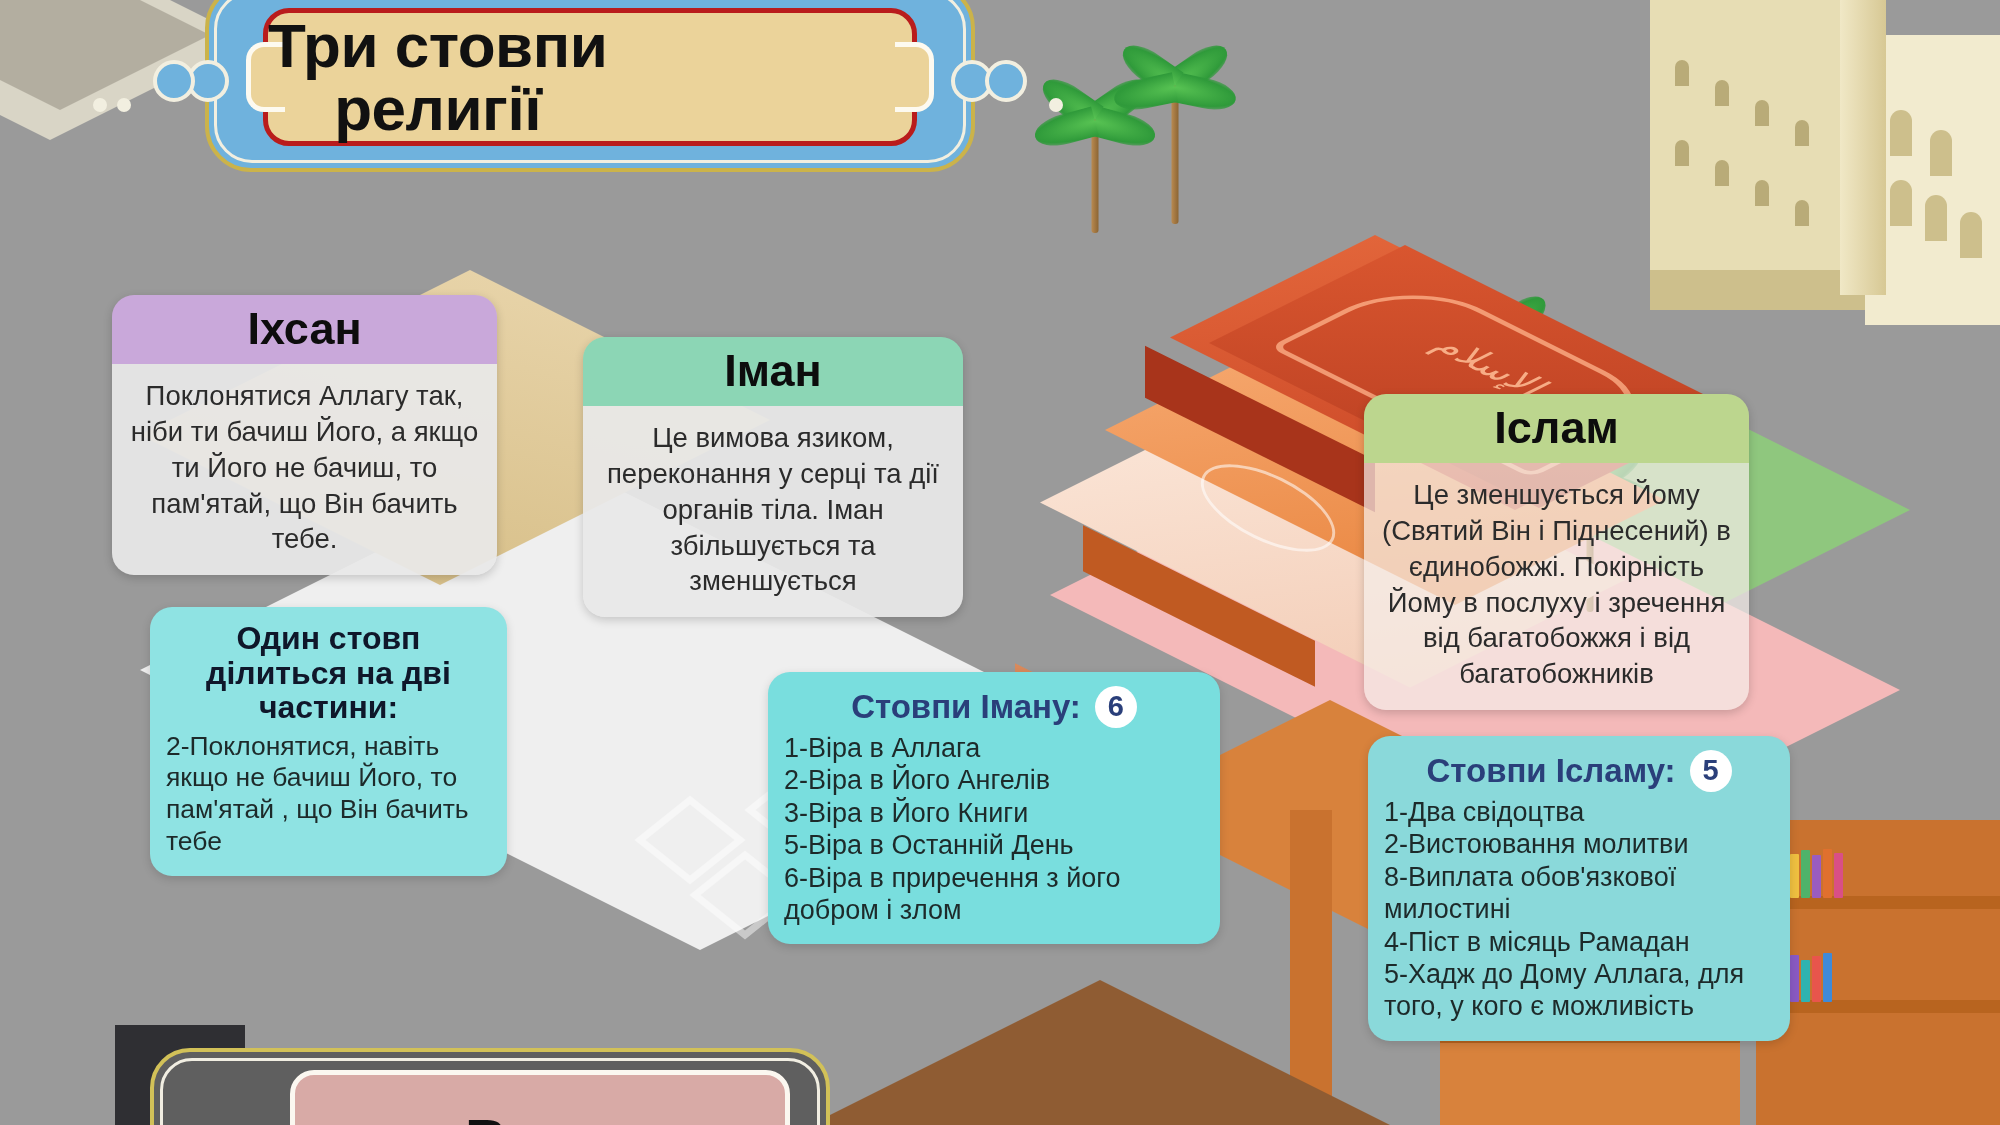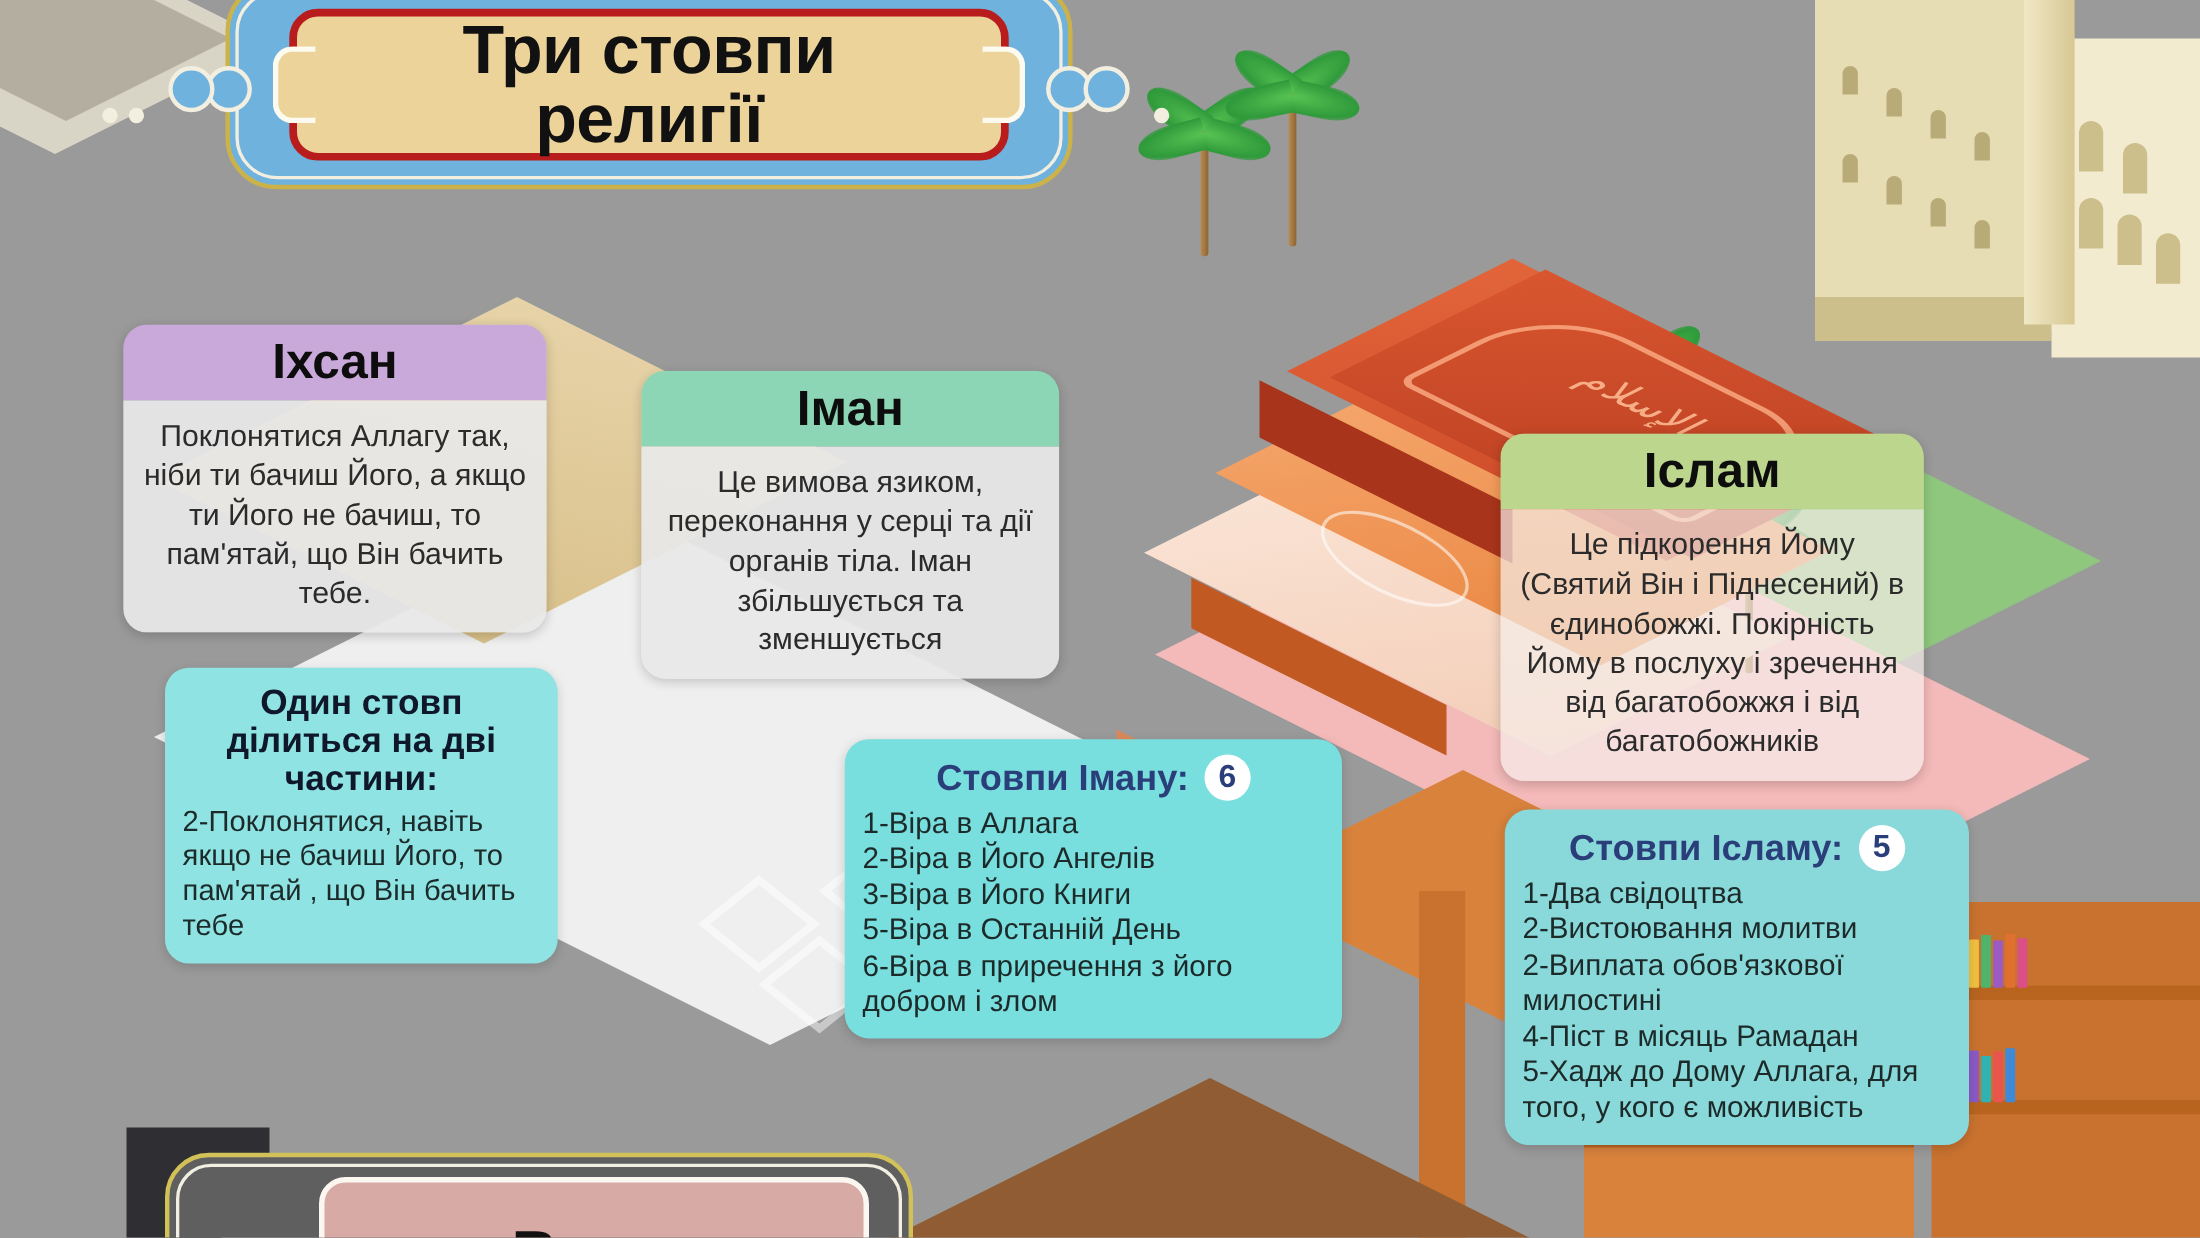--- a/index.html
+++ b/index.html
@@ -127,22 +127,22 @@
   }
   .tb-outer{
     position:absolute;inset:0;background:#6fb2dd;border-radius:46px;
     border:4px solid #cbb34a;
   }
   .tb-inner-line{
     position:absolute;inset:9px;border:3px solid #f2efe0;border-radius:38px;
   }
   .tb-plate{
     position:absolute;left:58px;top:26px;right:58px;bottom:26px;
-    background:#ebd39a;border:7px solid #b91c1c;border-radius:26px;
-    display:flex;align-items:center;justify-content:center;
+    background:#ebd39a;border:5px solid #b91c1c;border-radius:26px;
+    display:flex;align-items:center;
   }
   .tb-plate::before,.tb-plate::after{
     content:"";position:absolute;width:34px;height:60px;background:#ebd39a;
     border:5px solid #fdfaf0;top:50%;transform:translateY(-50%);
   }
   .tb-plate::before{left:-22px;border-radius:18px 0 0 18px;border-right:none;}
   .tb-plate::after{right:-22px;border-radius:0 18px 18px 0;border-left:none;}
   .tb-text{
     font-size:62px;font-weight:bold;color:#111;line-height:1.02;text-align:center;
     white-space:pre-line;letter-spacing:-.5px;position:relative;z-index:2;
@@ -404,32 +404,32 @@
       <li>1-Віра в Аллага</li>
       <li>2-Віра в Його Ангелів</li>
       <li>3-Віра в Його Книги</li>
       <li>5-Віра в Останній День</li>
       <li>6-Віра в приречення з його добром і злом</li>
     </ol>
   </div>
 
   <div class="card" id="card-islam">
     <div class="hd">Іслам</div>
-    <div class="bd">Це підкорення Йому (Святий Він і Піднесений) в єдинобожжі. Покірність Йому в послуху і зречення від багатобожжя і від багатобожників</div>
+    <div class="bd">Це зменшується Йому (Святий Він і Піднесений) в єдинобожжі. Покірність Йому в послуху і зречення від багатобожжя і від багатобожників</div>
   </div>
 
   <div class="pillars" id="pillars-islam">
     <div class="ph">
       <span>Стовпи Ісламу:</span>
       <span class="badge">5</span>
     </div>
     <ol>
       <li>1-Два свідоцтва</li>
       <li>2-Вистоювання молитви</li>
-      <li>2-Виплата обов'язкової милостині</li>
+      <li>8-Виплата обов'язкової милостині</li>
       <li>4-Піст в місяць Рамадан</li>
       <li>5-Хадж до Дому Аллага, для того, у кого є можливість</li>
     </ol>
   </div>
 
   <div class="bottom-banner">
     <div class="bb-outer"></div>
     <div class="bb-line"></div>
     <div class="bb-plate">
       <div class="bb-text">Види</div>

